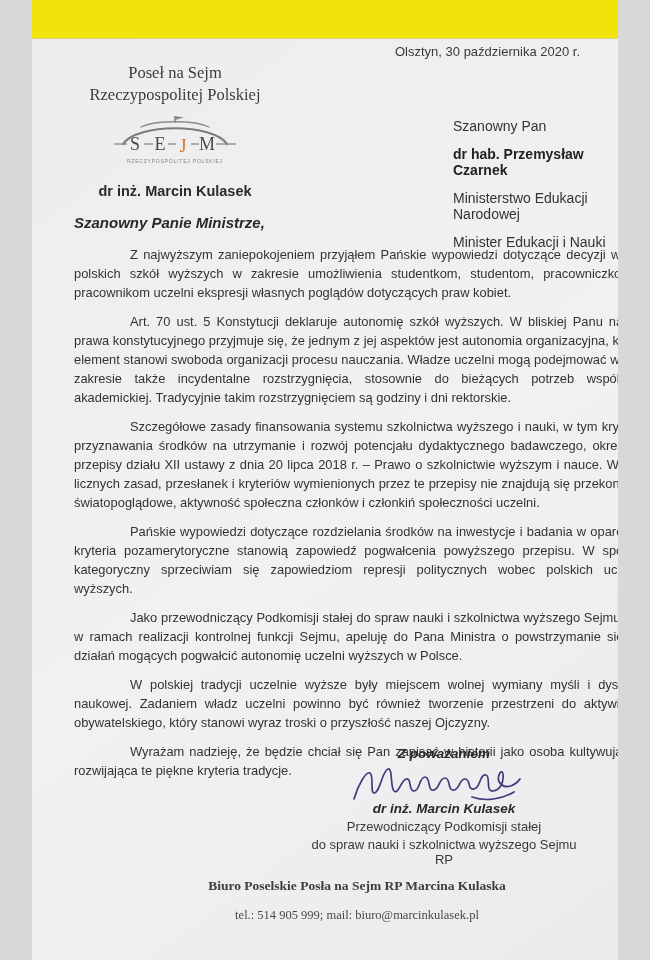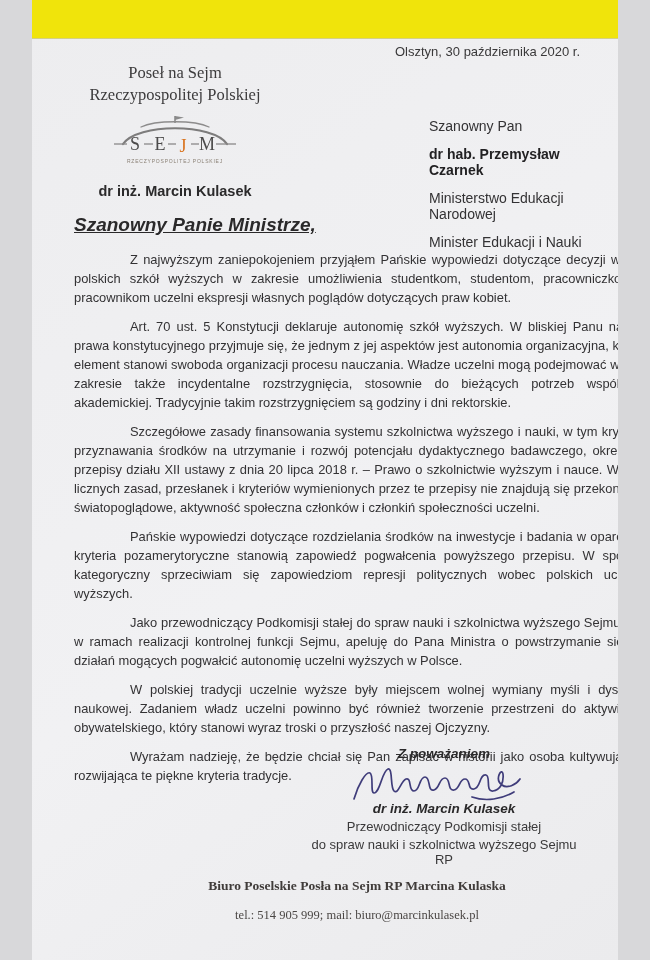--- a/index.html
+++ b/index.html
@@ -29,32 +29,32 @@
   .lh-serif{
     font-family:"Liberation Serif",serif;
     font-size:16.5px;color:#3c3b3c;line-height:1.35;
   }
   .logo{margin:6px auto 2px;display:block;}
   .sender-name{
     margin-top:14px;font-size:14.5px;font-weight:bold;color:#2b2a2b;
   }
   
   .recipient{
-    position:absolute;top:118px;left:397px;
+    position:absolute;top:118px;left:421px;
     font-size:14px;color:#333234;
   }
   .recipient div{margin-bottom:12px;}
   .recipient .r-name{font-weight:bold;color:#222123;}
   
   .content{
     position:absolute;top:214px;left:42px;width:570px;
   }
   .greeting{
-    font-weight:bold;font-style:italic;font-size:19px;
-    margin:0 0 14px 0;color:#2a292a;text-decoration:underline;
+    font-weight:bold;font-style:italic;font-size:15px;
+    margin:0 0 14px 0;color:#2a292a;
   }
   .content p{
     margin:0 0 10px 0;
     font-size:12.9px;line-height:19px;
     text-align:justify;text-indent:56px;
     color:#333234;
   }
   
   .closing{
     position:absolute;top:746px;right:34px;width:280px;

